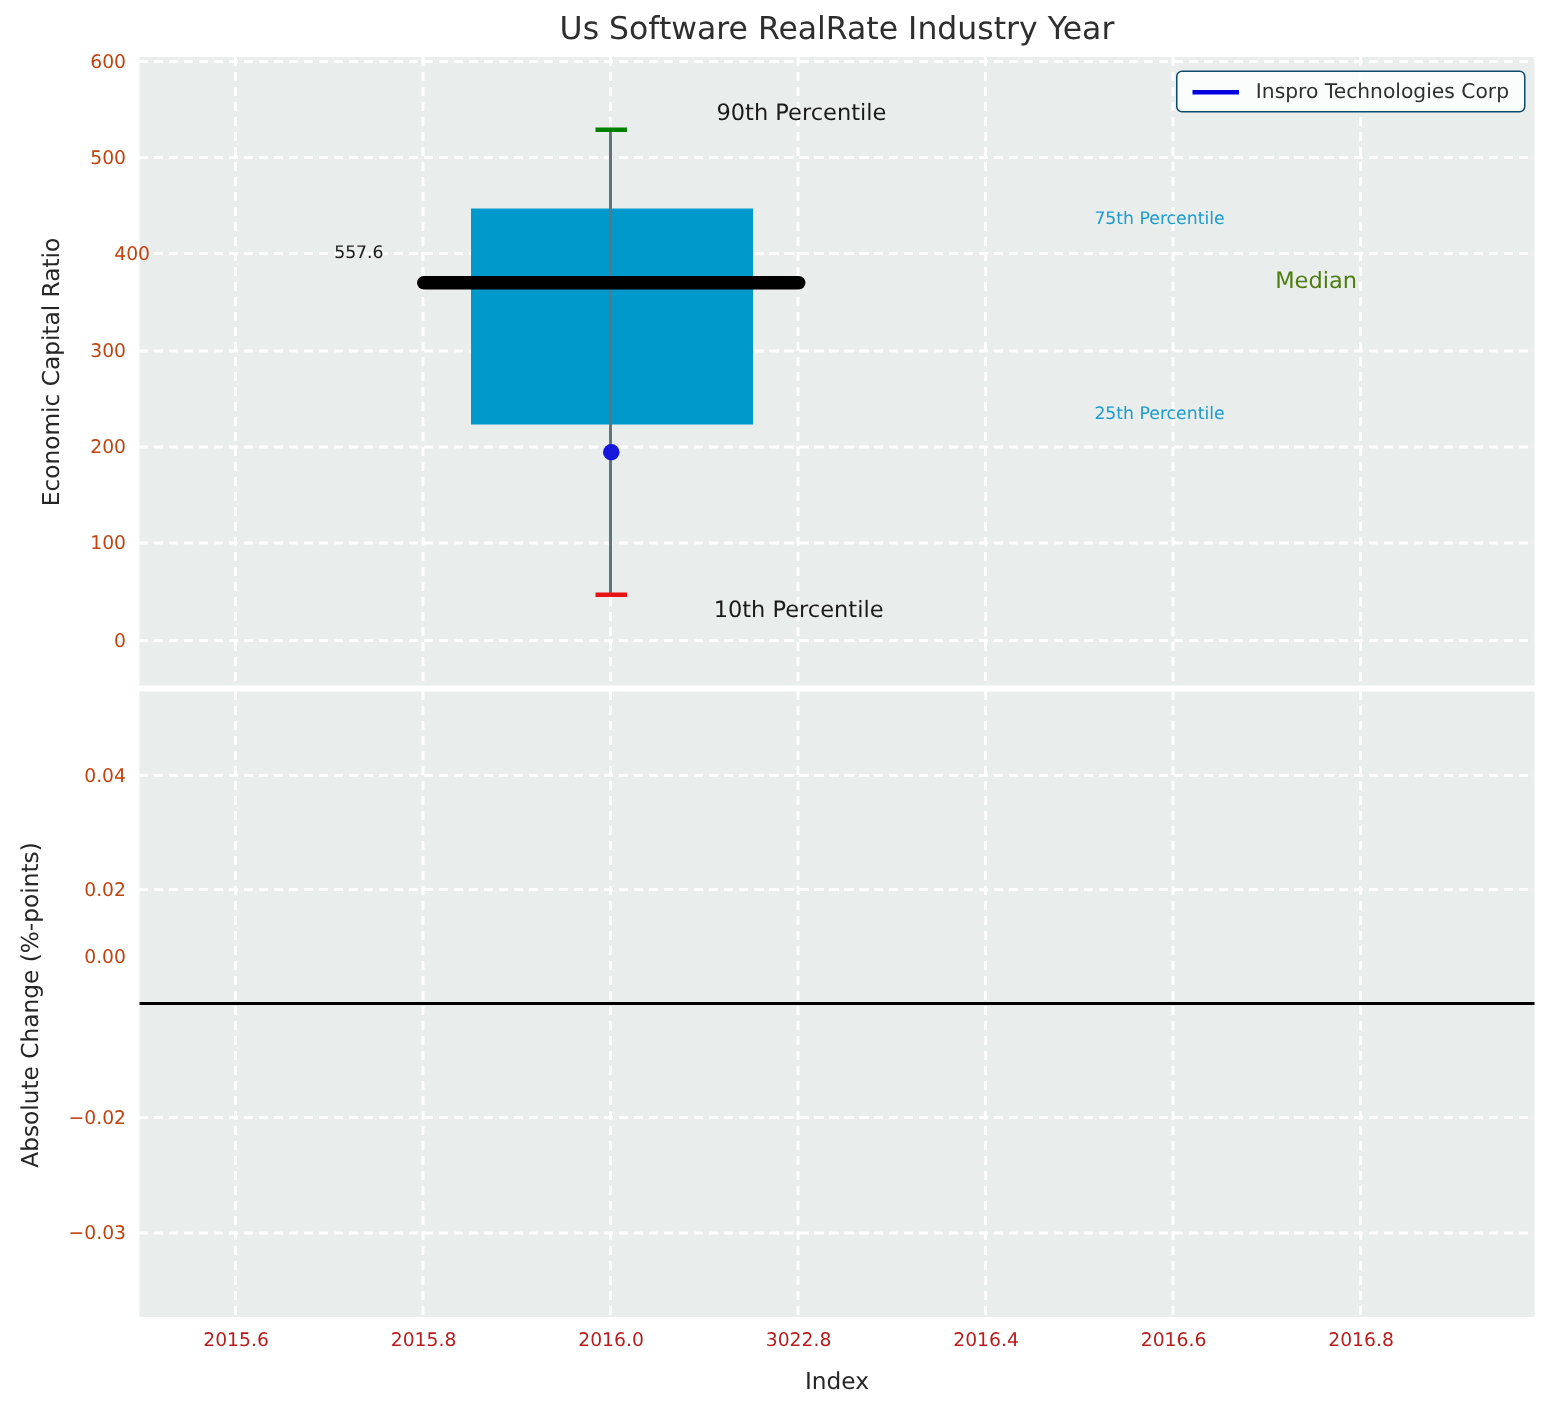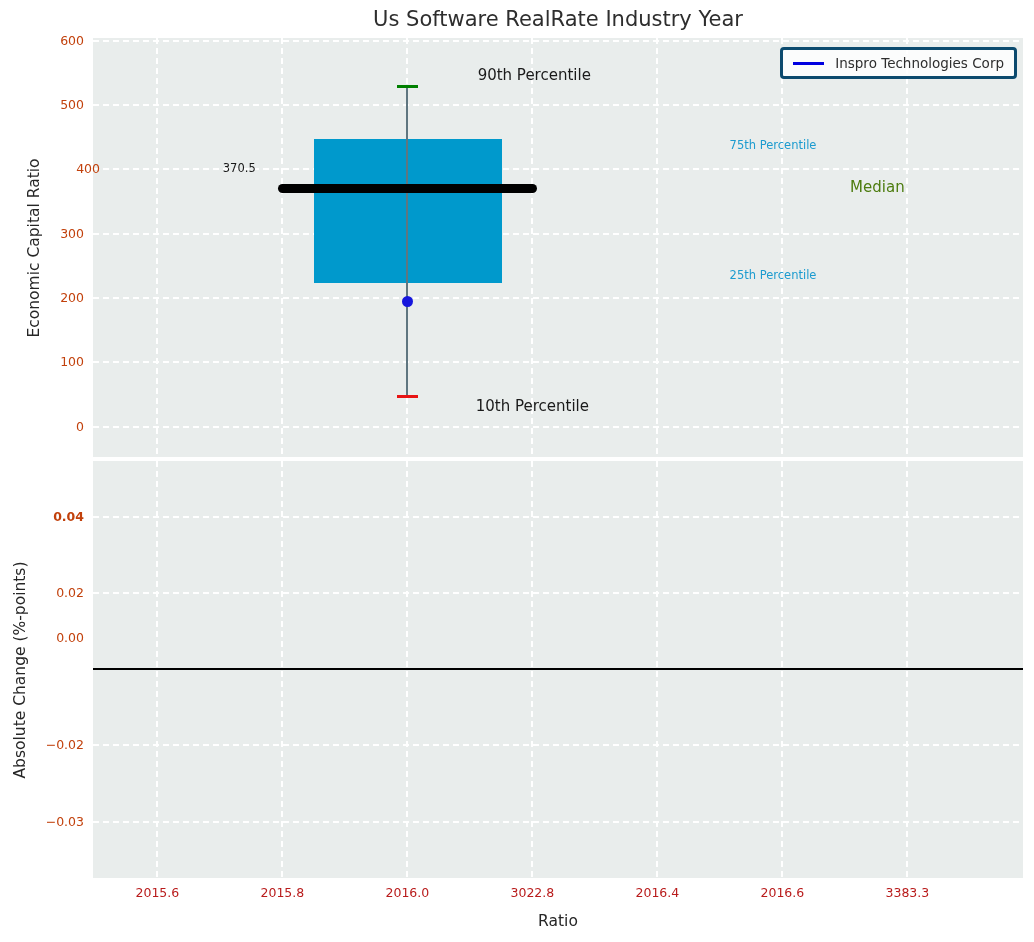--- a/index.html
+++ b/index.html
@@ -25,21 +25,21 @@
   .axis-label-x{position:absolute;transform:translateX(-50%);font-size:15.5px;color:#262626;white-space:nowrap;}
   .whisker{position:absolute;width:2px;z-index:3;}
   .iqr-box{position:absolute;z-index:2;}
   .cap{position:absolute;height:3px;z-index:4;}
   .median-line{position:absolute;z-index:5;border-radius:5px;}
   .marker-dot{position:absolute;border-radius:50%;z-index:6;}
   .zero-line{position:absolute;left:0;height:2px;z-index:4;}
   .annotation{position:absolute;transform:translate(-50%,-50%);white-space:nowrap;z-index:7;}
   .legend{
     position:absolute;top:9px;right:6px;display:flex;align-items:center;
-    background:rgba(255,255,255,0.82);border:3px solid #0c4a6e;border-radius:4px;
+    background:rgba(255,255,255,0.82);border:1px solid #0c4a6e;border-radius:4px;
     padding:5px 10px;z-index:8;
   }
   .legend-line{display:inline-block;width:31px;height:3px;margin-right:11px;}
   .legend-label{font-size:13.5px;color:#2e2e2e;white-space:nowrap;}
 </style>
 </head>
 <body>
 
 <div class="figure">
   <div class="chart-title" style="left:558px;top:7px;">Us Software RealRate Industry Year</div>
@@ -67,54 +67,54 @@
       <div class="hgrid" style="top: 259.025px; width: 930px;"></div>
       <div class="hgrid" style="top: 194.662px; width: 930px;"></div>
       <div class="hgrid" style="top: 130.3px; width: 930px;"></div>
       <div class="hgrid" style="top: 65.937px; width: 930px;"></div>
       <div class="hgrid" style="top: 1.5745px; width: 930px;"></div>
       <div class="annotation" style="left: 441.25px; top: 36.6866px; font-size: 15px; color: rgb(26, 26, 26);">90th Percentile</div>
       <div class="annotation" style="left: 439.375px; top: 367.51px; font-size: 15px; color: rgb(26, 26, 26);">10th Percentile</div>
       <div class="annotation" style="left: 784.375px; top: 148.677px; font-size: 15px; color: #4d7c0f;">Median</div>
       <div class="annotation" style="left: 680px; top: 106.842px; font-size: 11.5px; color: rgb(28, 155, 207);">75th Percentile</div>
       <div class="annotation" style="left: 680px; top: 236.854px; font-size: 11.5px; color: rgb(28, 155, 207);">25th Percentile</div>
-      <div class="annotation" style="left: 146.25px; top: 130.012px; font-size: 11.5px; color: rgb(26, 26, 26);">370.5</div>
+      <div class="annotation" style="left: 146.25px; top: 130.012px; font-size: 11.5px; color: rgb(26, 26, 26);">557.6</div>
     </div>
 
   <div class="axes" id="axBottom" style="left:93px;top:461px;width:930px;height:417px;">
     <div class="zero-line" id="zeroLine" style="top: 207.119px; width: 930px; background: rgb(0, 0, 0);"></div>
   <div class="vgrid" style="left: 63.375px; height: 417px;"></div>
       <div class="vgrid" style="left: 188.375px; height: 417px;"></div>
       <div class="vgrid" style="left: 313.375px; height: 417px;"></div>
       <div class="vgrid" style="left: 438.375px; height: 417px;"></div>
       <div class="vgrid" style="left: 563.375px; height: 417px;"></div>
       <div class="vgrid" style="left: 688.375px; height: 417px;"></div>
       <div class="vgrid" style="left: 813.375px; height: 417px;"></div>
       <div class="hgrid" style="top: 54.6508px; width: 930px;"></div>
       <div class="hgrid" style="top: 130.885px; width: 930px;"></div>
       <div class="hgrid" style="top: 207.119px; width: 930px;"></div>
       <div class="hgrid" style="top: 283.353px; width: 930px;"></div>
       <div class="hgrid" style="top: 359.587px; width: 930px;"></div>
     </div>
 
   <div class="axis-label-y" style="left:34px;top:248px;">Economic Capital Ratio</div>
   <div class="axis-label-y" style="left:20px;top:670px;">Absolute Change (%-points)</div>
-  <div class="axis-label-x" style="left:558px;top:912px;">Ratio</div>
+  <div class="axis-label-x" style="left:558px;top:912px;">Index</div>
 <div class="ytick" style="left: 0px; width: 84px; top: 418.75px;">0</div>
     <div class="ytick" style="left: 0px; width: 84px; top: 354.387px;">100</div>
     <div class="ytick" style="left: 0px; width: 84px; top: 290.025px;">200</div>
     <div class="ytick" style="left: 0px; width: 84px; top: 225.662px;">300</div>
     <div class="ytick" style="left: 0px; width: 84px; top: 161.3px; padding-left: 16px;">400</div>
     <div class="ytick" style="left: 0px; width: 84px; top: 96.937px;">500</div>
     <div class="ytick" style="left: 0px; width: 84px; top: 32.5745px;">600</div>
-    <div class="ytick" style="left: 0px; width: 84px; top: 508.651px; font-weight: bold;">0.04</div>
+    <div class="ytick" style="left: 0px; width: 84px; top: 508.651px;">0.04</div>
     <div class="ytick" style="left: 0px; width: 84px; top: 584.885px;">0.02</div>
     <div class="ytick" style="left: 0px; width: 84px; top: 630px;">0.00</div>
     <div class="ytick" style="left: 0px; width: 84px; top: 737.353px;">−0.02</div>
     <div class="ytick" style="left: 0px; width: 84px; top: 813.587px;">−0.03</div>
     <div class="xtick" style="left: 157.375px; top: 885px;">2015.6</div>
     <div class="xtick" style="left: 282.375px; top: 885px;">2015.8</div>
     <div class="xtick" style="left: 407.375px; top: 885px;">2016.0</div>
     <div class="xtick" style="left: 532.375px; top: 885px;">3022.8</div>
     <div class="xtick" style="left: 657.375px; top: 885px;">2016.4</div>
     <div class="xtick" style="left: 782.375px; top: 885px;">2016.6</div>
-    <div class="xtick" style="left: 907.375px; top: 885px;">3383.3</div>
+    <div class="xtick" style="left: 907.375px; top: 885px;">2016.8</div>
   </div>
 
 </body></html>

